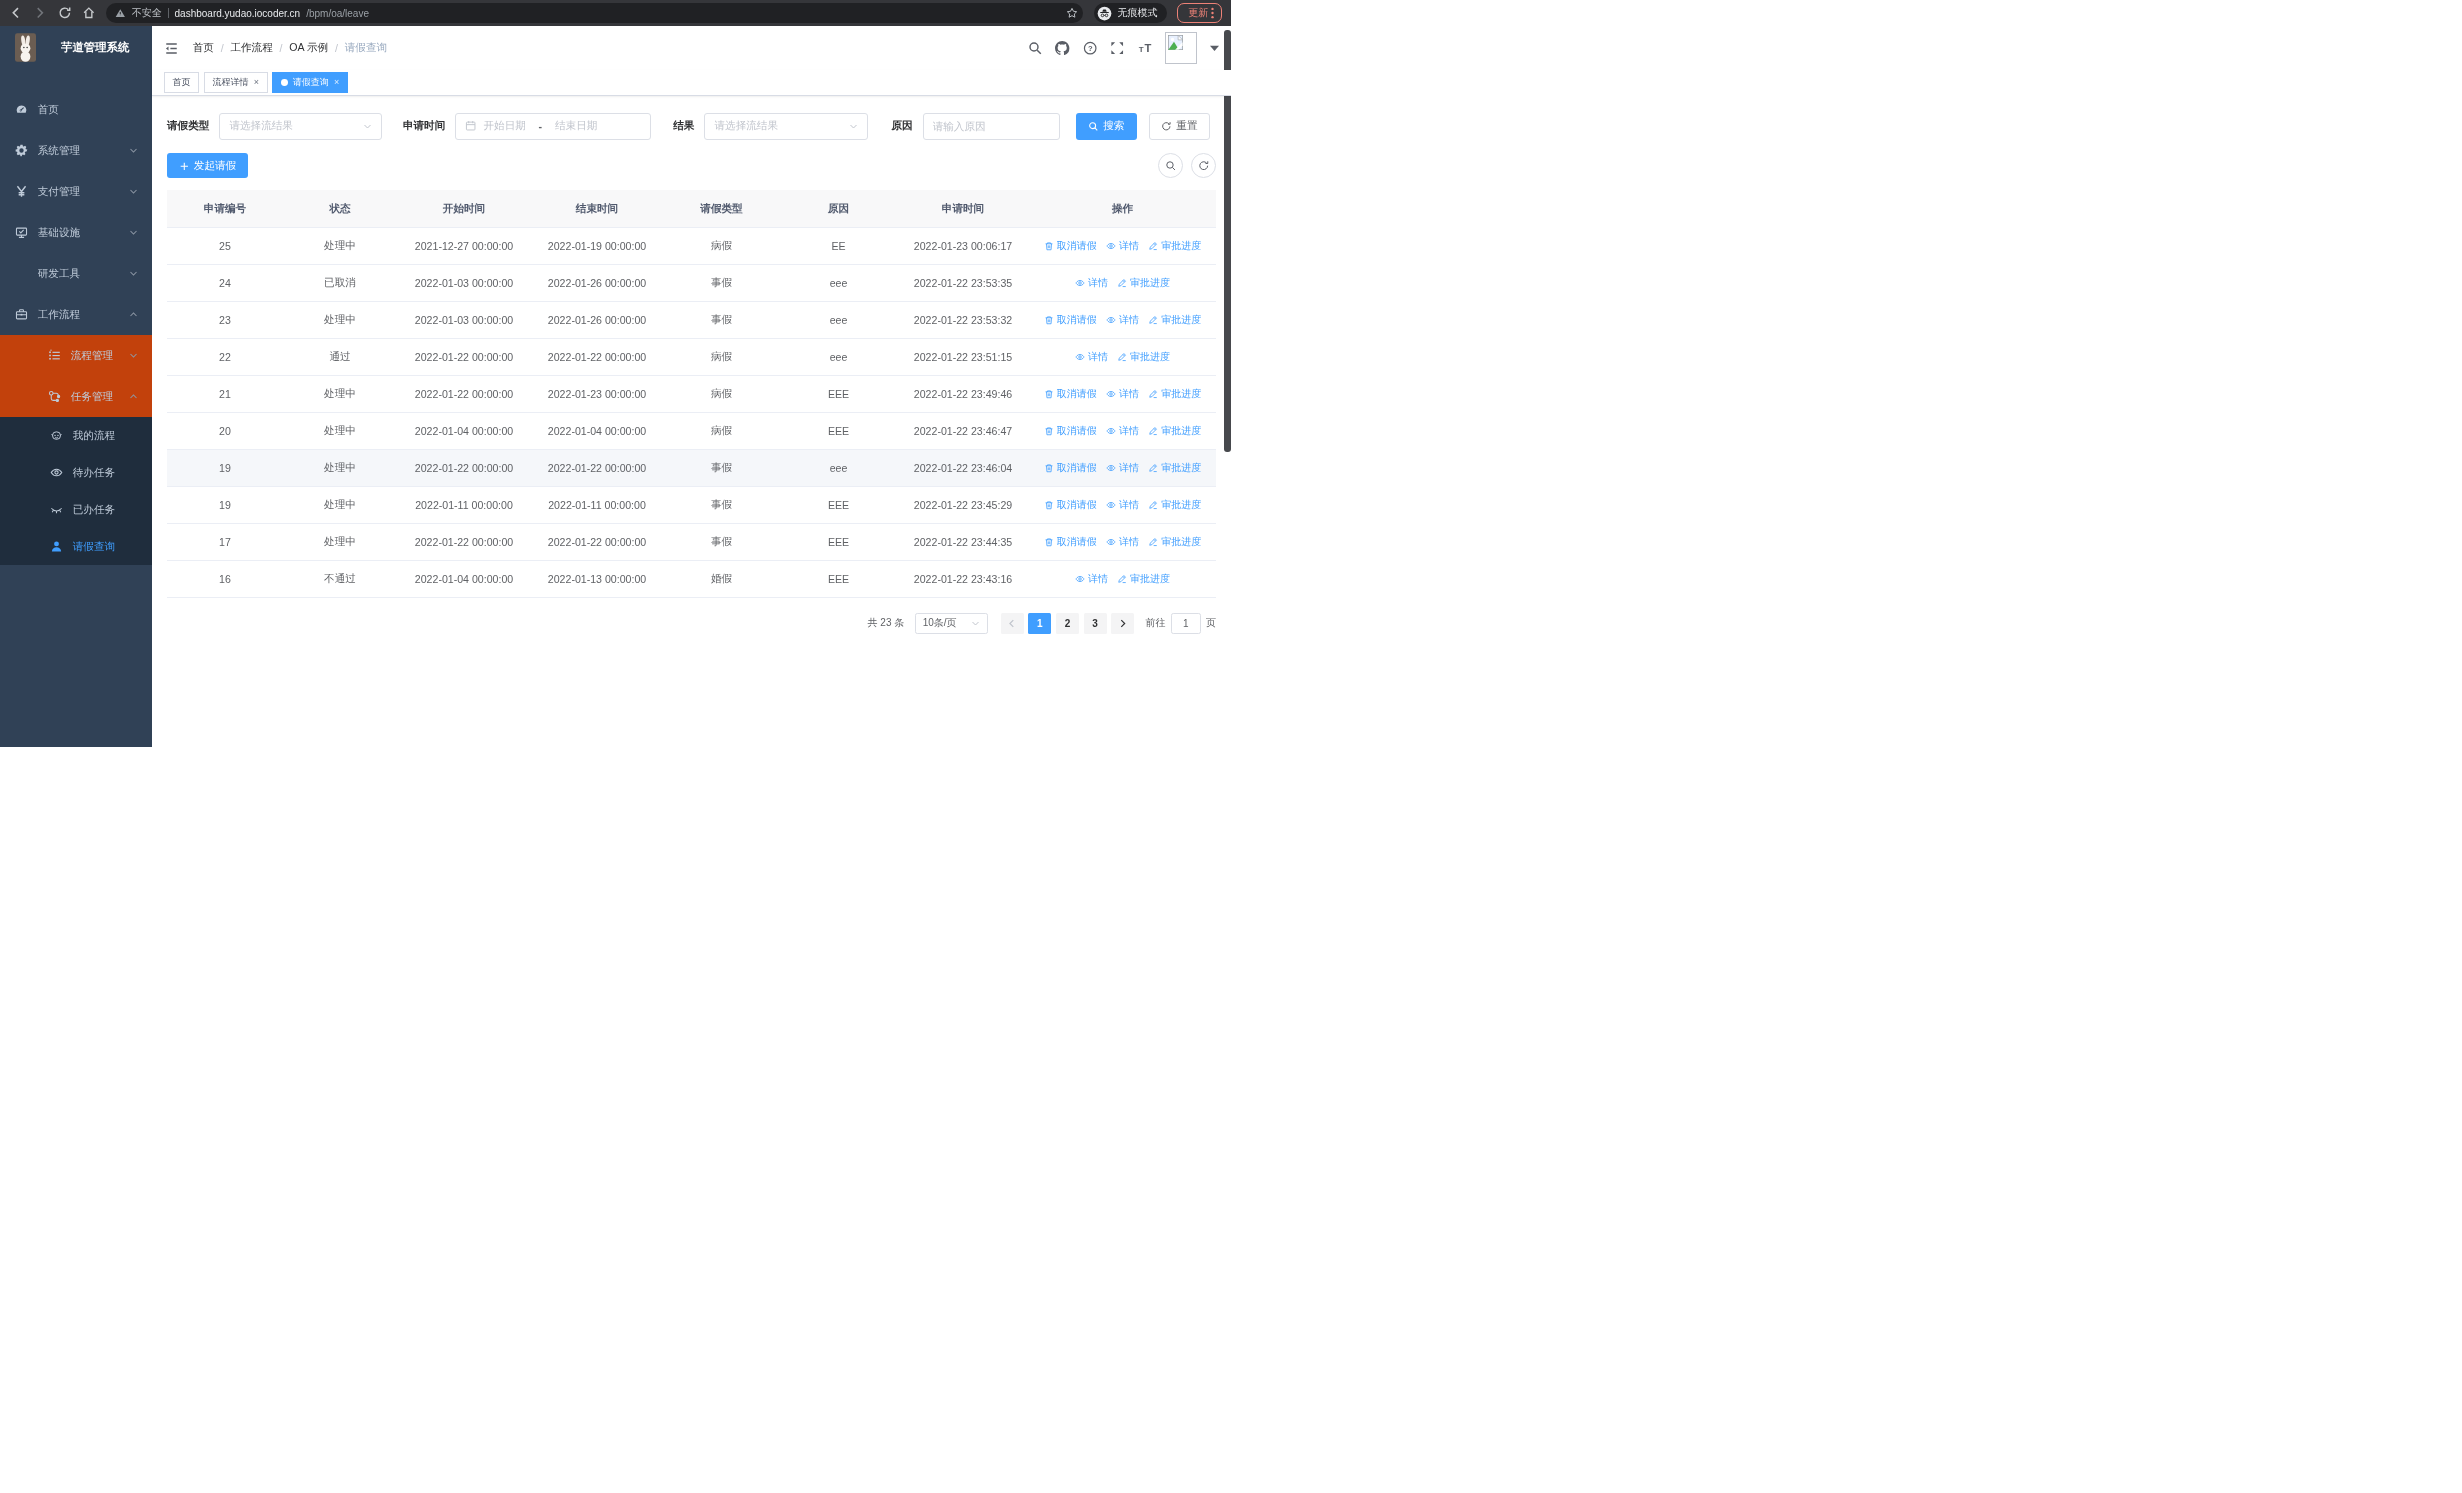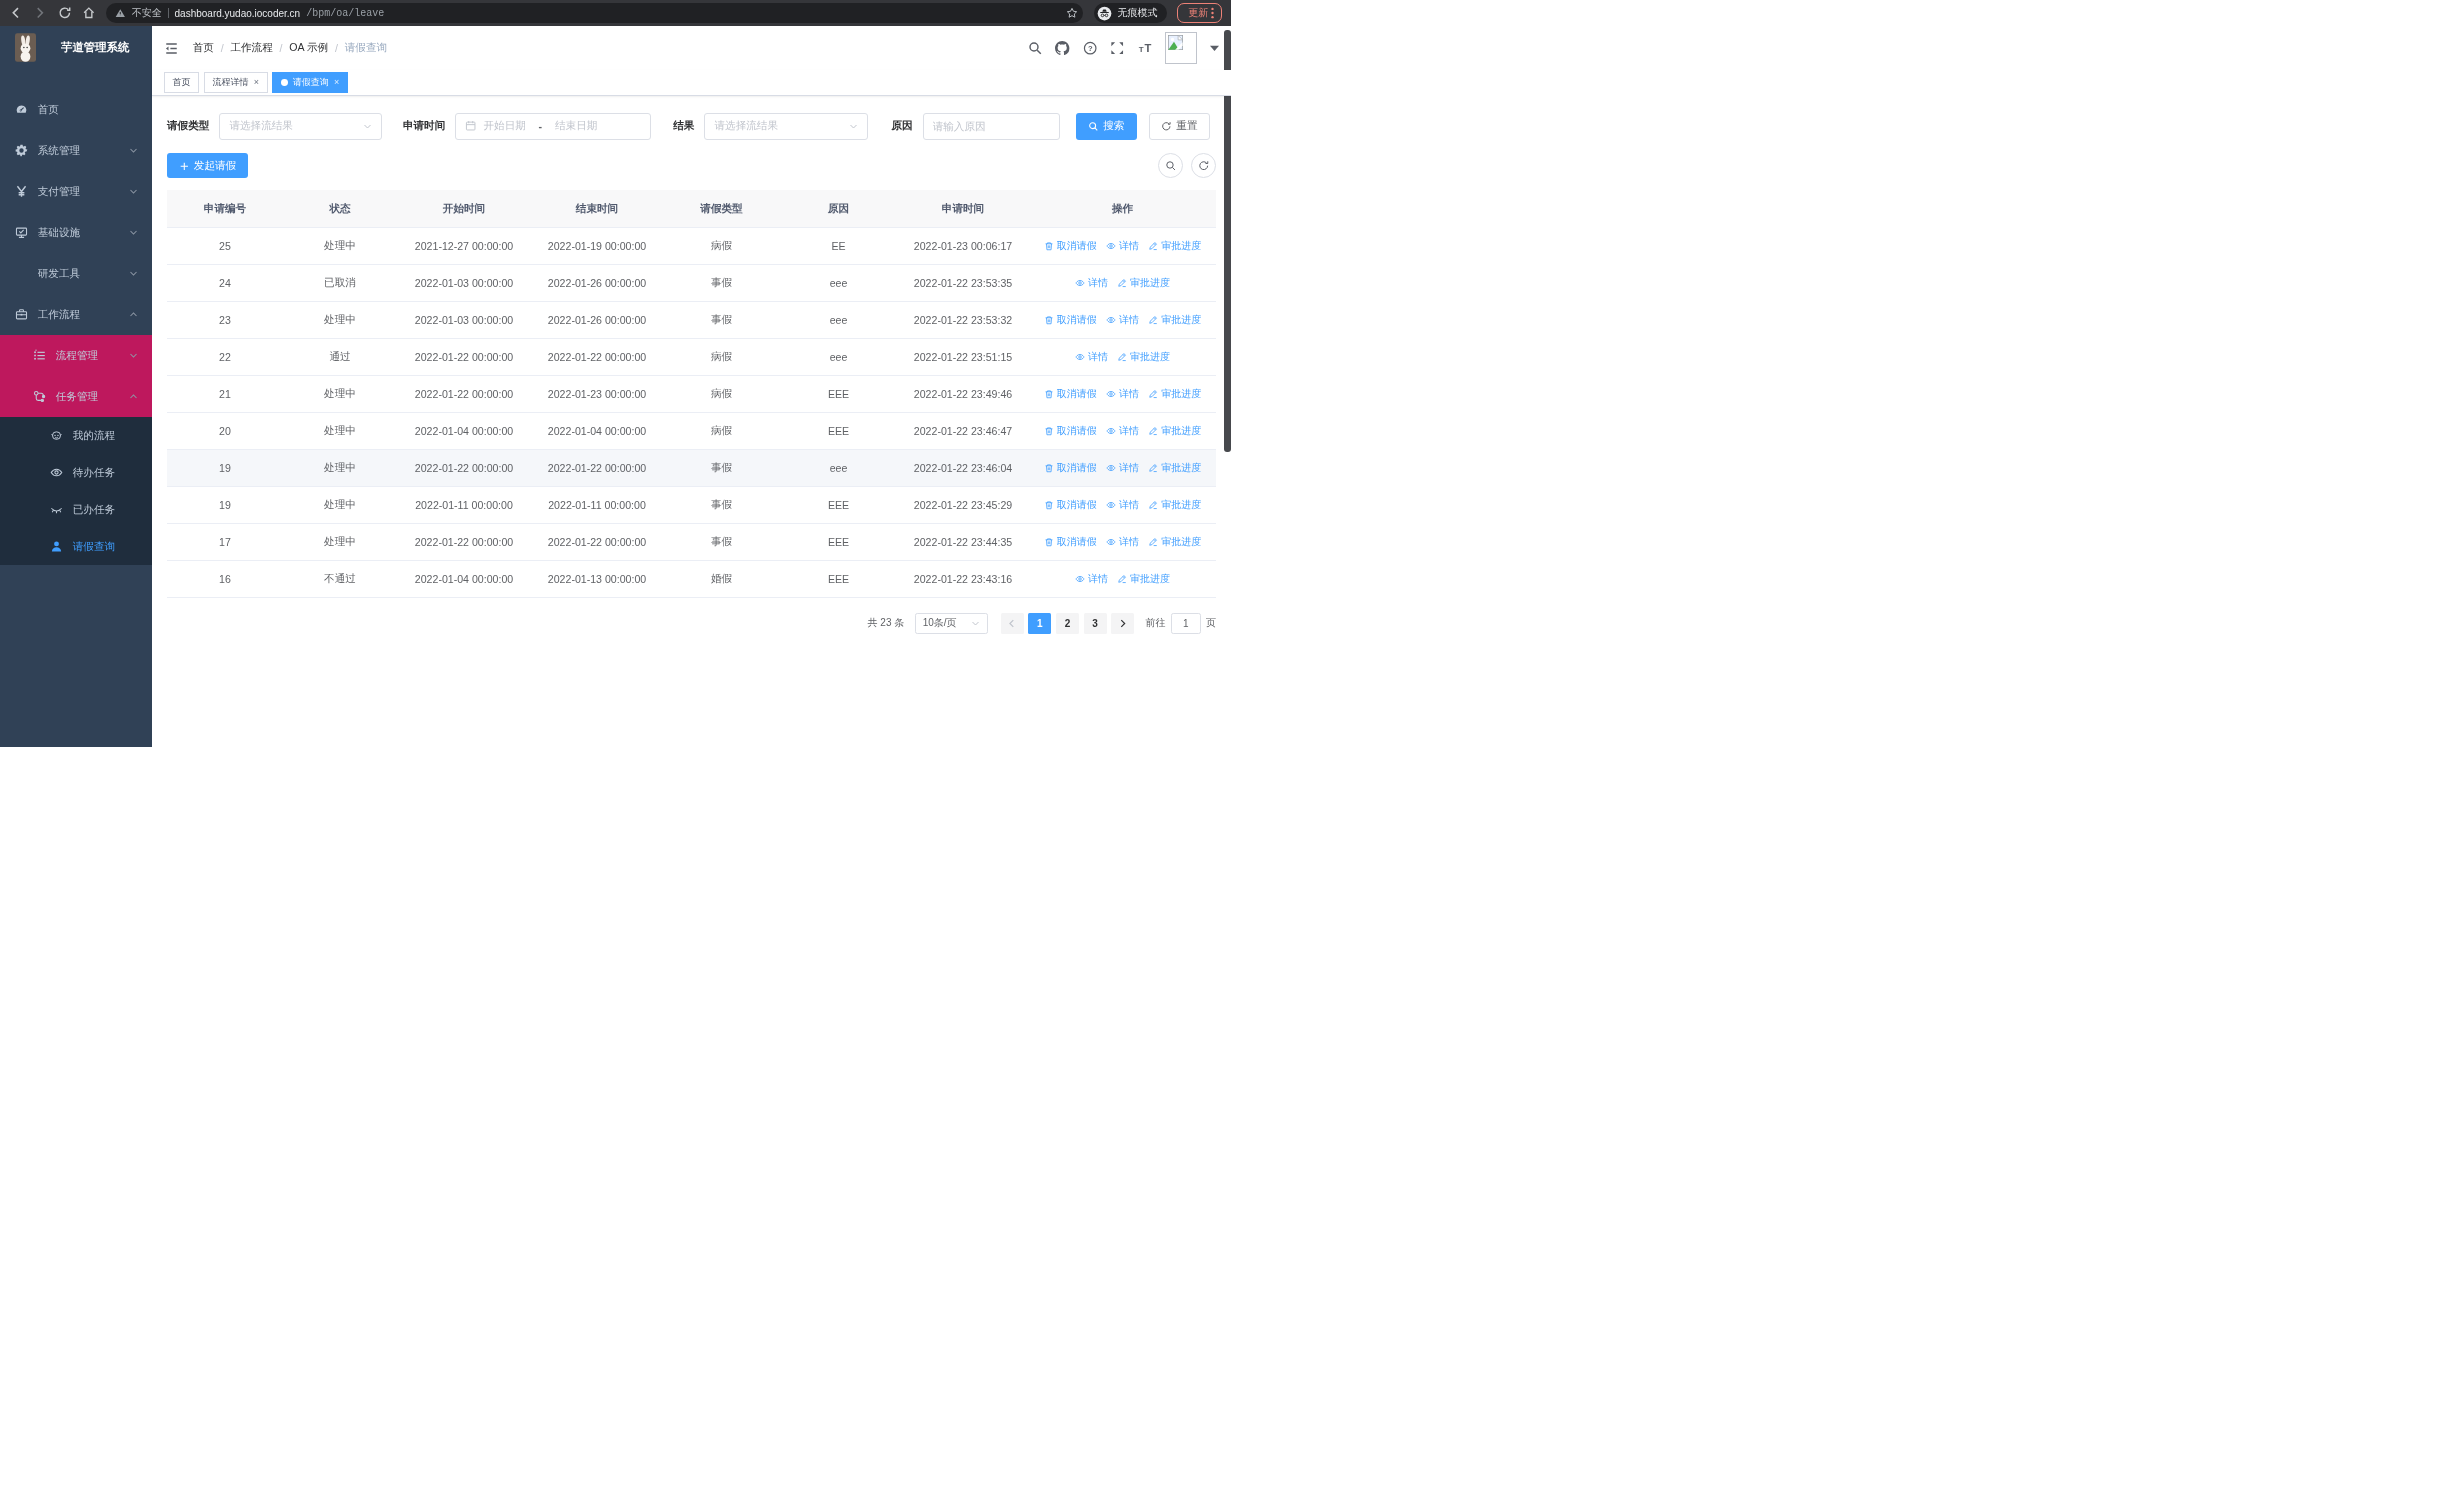--- a/index.html
+++ b/index.html
@@ -9,36 +9,36 @@
 
   
   .browser-bar { height:26px; background:#35363a; display:flex; align-items:center; padding:0 9px; gap:10.6px; }
   .bicon { width:13.7px; height:13.7px; color:#c6c9cc; cursor:pointer; flex-shrink:0; }
   .bicon.dim { color:#72757a; }
   .url-pill { flex:1; height:20px; background:#202124; border-radius:10.6px; display:flex; align-items:center; padding:0 4.6px 0 9px; gap:6px; min-width:0; font-size:10px; }
   .warn-ic { width:10.6px; height:10.6px; color:#9aa0a6; }
   .sec-label { color:#bdc1c6; white-space:nowrap; }
   .url-div { width:0.8px; height:10.6px; background:#5f6368; }
   .url-host { color:#e8eaed; }
-  .url-path { color:#9aa0a6;font-family:Liberation Mono, monospace; }
+  .url-path { color:#9aa0a6; }
   .star-ic { margin-left:auto; width:12px; height:12px; color:#bdc1c6; cursor:pointer; }
   .incog { height:20px; border-radius:10.6px; background:#202124; display:flex; align-items:center; gap:6px; padding:0 9px 0 3px; color:#e8eaed; font-size:10px; flex-shrink:0; }
   .incog-badge { width:15px; height:15px; }
   .update-pill { height:20px; border-radius:7px; border:1.5px solid #ee8277; color:#ee8277; display:flex; align-items:center; gap:3px; padding:0 6.8px 0 10px; font-size:10px; cursor:pointer; flex-shrink:0; }
   .vdots { width:3px; height:12px; }
 
   
   .app { display:flex; height:721px; }
   .sidebar { width:152px; background:#304156; flex-shrink:0; color:#bfcbd9; overflow:hidden; }
   .logo-row { height:43px; display:flex; align-items:center; gap:25px; padding-left:15px; }
   .logo-title { color:#fff; font-size:11.4px; font-weight:700; white-space:nowrap; }
   #menu { margin-top:20px; }
   .menu-item { display:flex; align-items:center; font-size:10.6px; cursor:pointer; position:relative; white-space:nowrap; }
   .lv-top { height:41px; padding-left:15px; }
-  .lv-sub { height:41px; padding-left:33px; background:#be185d;align-items:center; }
+  .lv-sub { height:41px; padding-left:48px; background:#c2410c;align-items:center; }
   .lv-leaf { height:37px; padding-left:50px; background:#1f2d3d; }
   .mi-icon { width:13.7px; height:13.7px; margin-right:9px; display:flex; align-items:center; justify-content:center; color:#bfcbd9; font-weight:700; }
   .mi-chevron { position:absolute; right:13.7px; width:9px; height:9px; color:#8d97a5; }
   .menu-item.active, .menu-item.active .mi-icon { color:#409eff; }
 
   .main { flex:1; display:flex; flex-direction:column; min-width:0; background:#fff; }
 
   
   .navbar { height:44px; display:flex; align-items:center; padding:0 12px; background:#fff; }
   .hamburger { width:15px; height:15px; color:#5a5e66; margin-right:13.7px; cursor:pointer; }

